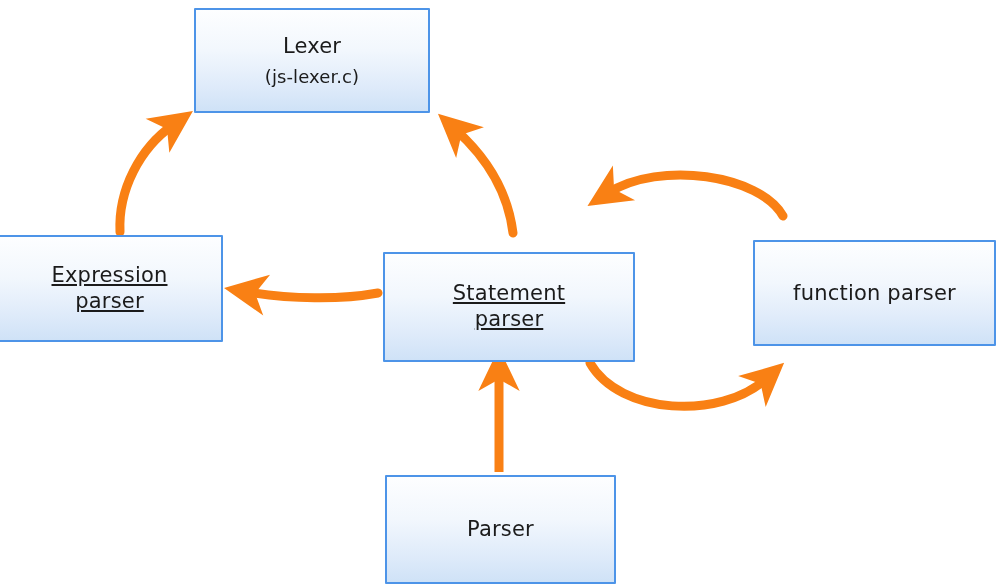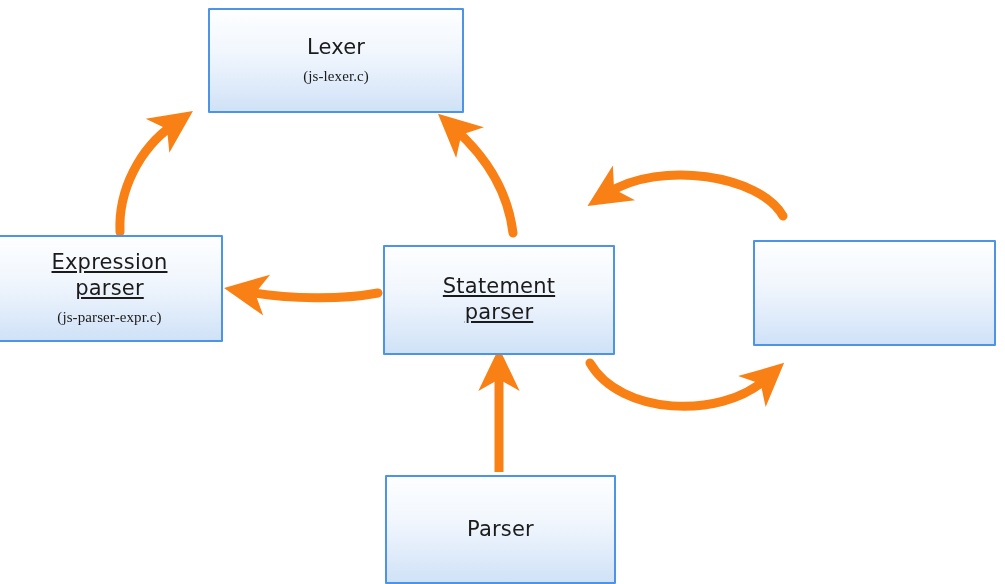--- a/index.html
+++ b/index.html
@@ -28,42 +28,41 @@
     color: #1b1b1b;
     line-height: 1.18;
     border-radius: 1px;
   }
   .node .title {
     font-size: 21px;
     letter-spacing: 0.2px;
     white-space: nowrap;
   }
   .node .sub {
-    font-size: 15px;
+    font-size: 18px;
     letter-spacing: 0.1px;
     white-space: nowrap;
     margin-top: 8px;
-    font-family: Liberation Serif, serif;
   }
   .node.two-line .title {
     line-height: 1.22;
     text-decoration: underline;
   }
   #arrows {
     position: absolute;
     left: 0;
     top: 0;
     width: 1005px;
     height: 584px;
     pointer-events: none;
   }
   
-  #node-lexer      { left: 208px; top: 8px;   width: 256px; height: 105px; }
+  #node-lexer      { left: 194px; top: 8px;   width: 236px; height: 105px; }
   #node-expr       { left: -4px;  top: 235px; width: 227px; height: 107px; }
-  #node-statm      { left: 383px; top: 245px; width: 232px; height: 110px; }
+  #node-statm      { left: 383px; top: 252px; width: 252px; height: 110px; }
   #node-function   { left: 753px; top: 240px; width: 243px; height: 106px; }
   #node-parser     { left: 385px; top: 475px; width: 231px; height: 109px; }
 </style>
 </head>
 <body>
 
 <div id="canvas">
 
   <svg id="arrows" viewBox="0 0 1005 584" width="1005" height="584" xmlns="http://www.w3.org/2000/svg">
     <defs>
@@ -98,28 +97,28 @@
   </svg>
 
   <div class="node" id="node-lexer">
     <div class="title">Lexer</div>
     <div class="sub">(js-lexer.c)</div>
   </div>
 
   <div class="node two-line" id="node-expr">
     <div class="title">Expression</div>
     <div class="title">parser</div>
-    <div class="sub">(js-parser-expr.c)</div>
   </div>
 
   <div class="node two-line" id="node-statm">
     <div class="title">Statement</div>
     <div class="title">parser</div>
   </div>
 
   <div class="node" id="node-function">
+    <div class="title">function parser</div>
   </div>
 
   <div class="node" id="node-parser">
     <div class="title">Parser</div>
   </div>
 
 </div>
 
 </body></html>

